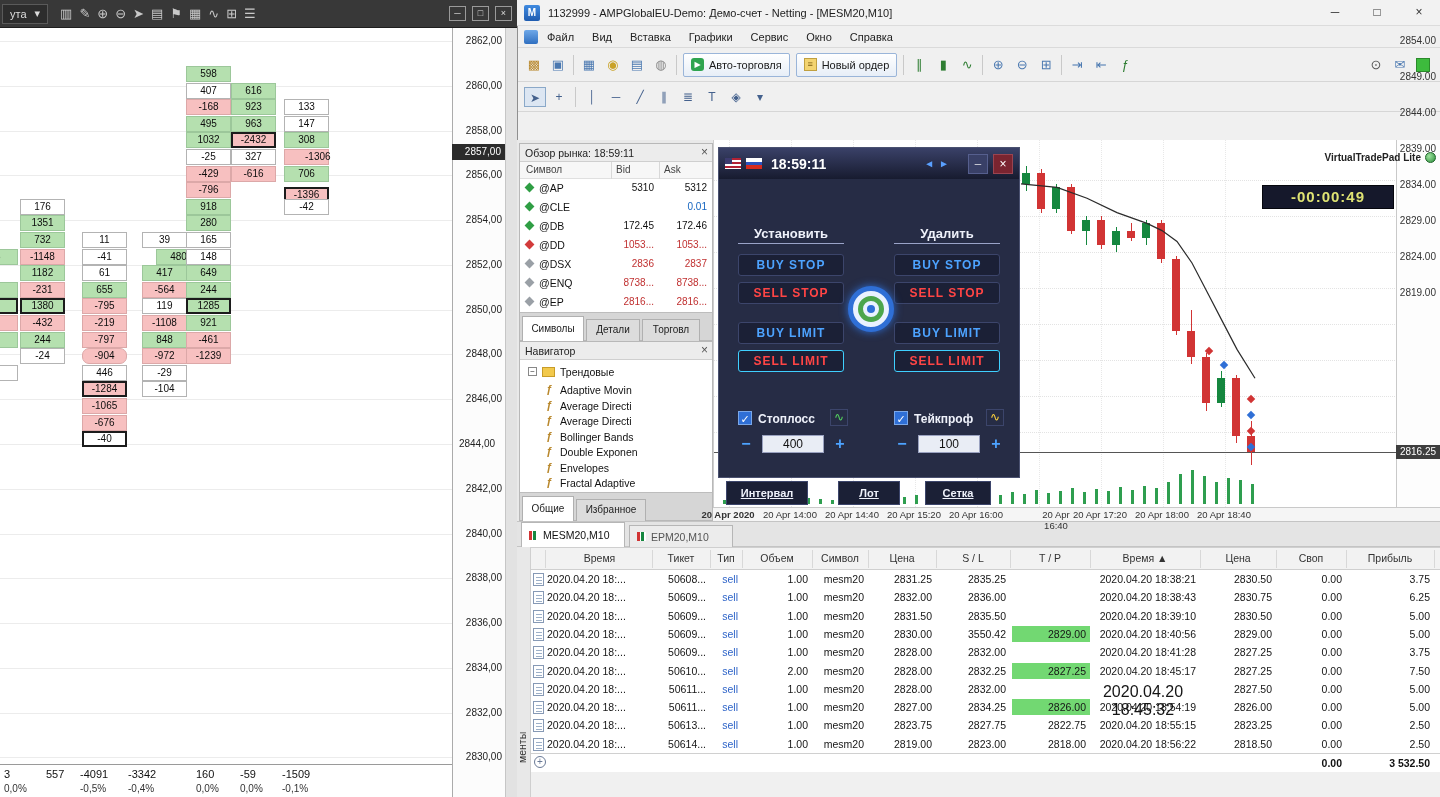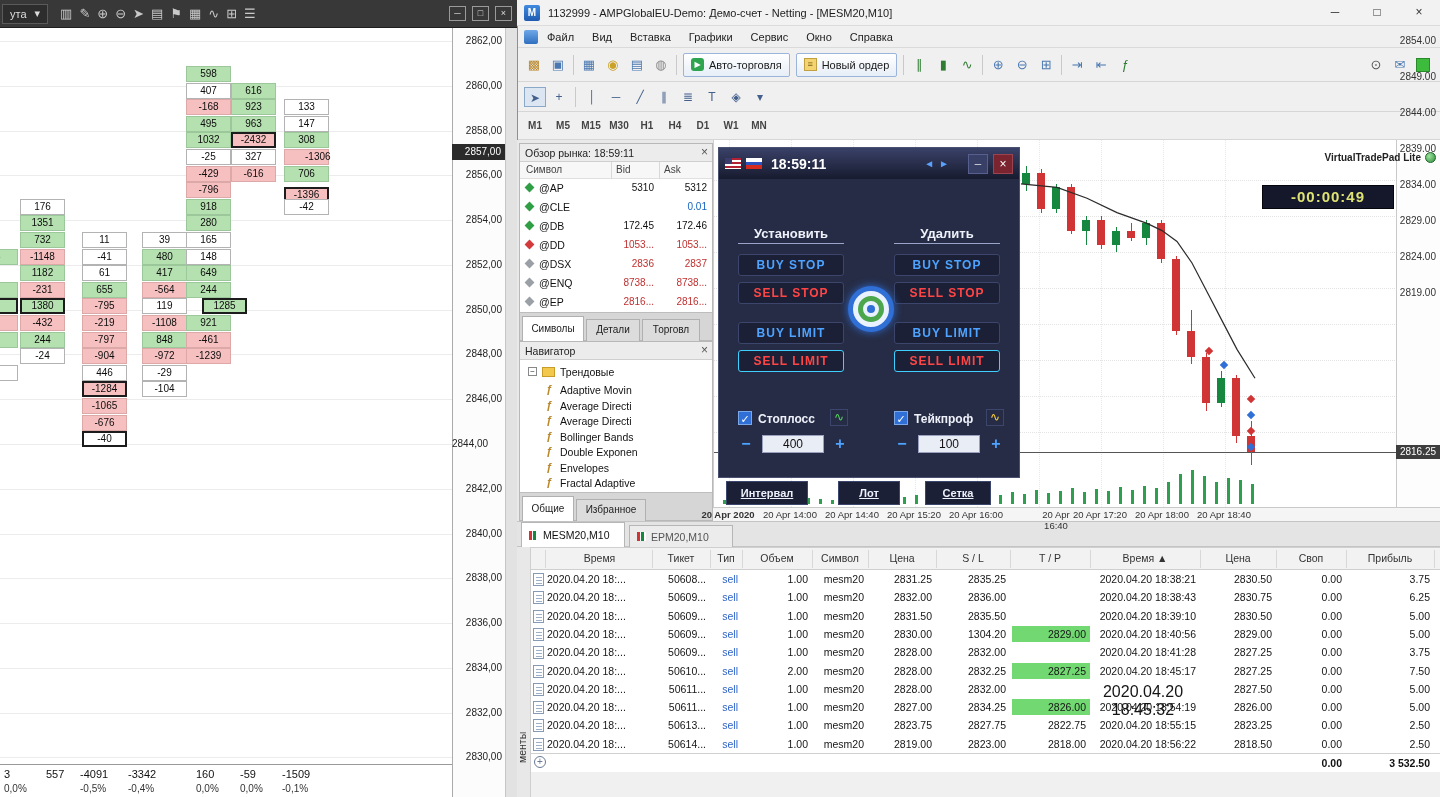--- a/index.html
+++ b/index.html
@@ -96,21 +96,21 @@
     <div style="position: absolute; left: 452px; top: 214.12px; width: 50px; text-align: right; font-size: 10px; color: rgb(34, 34, 34);">2854,00</div>
     <div style="position: absolute; left: 0px; top: 264.9px; width: 452px; height: 1px; background: rgb(236, 236, 236);"></div>
     <div style="position: absolute; left: 452px; top: 258.9px; width: 50px; text-align: right; font-size: 10px; color: rgb(34, 34, 34);">2852,00</div>
     <div style="position: absolute; left: 0px; top: 309.68px; width: 452px; height: 1px; background: rgb(236, 236, 236);"></div>
     <div style="position: absolute; left: 452px; top: 303.68px; width: 50px; text-align: right; font-size: 10px; color: rgb(34, 34, 34);">2850,00</div>
     <div style="position: absolute; left: 0px; top: 354.46px; width: 452px; height: 1px; background: rgb(236, 236, 236);"></div>
     <div style="position: absolute; left: 452px; top: 348.46px; width: 50px; text-align: right; font-size: 10px; color: rgb(34, 34, 34);">2848,00</div>
     <div style="position: absolute; left: 0px; top: 399.24px; width: 452px; height: 1px; background: rgb(236, 236, 236);"></div>
     <div style="position: absolute; left: 452px; top: 393.24px; width: 50px; text-align: right; font-size: 10px; color: rgb(34, 34, 34);">2846,00</div>
     <div style="position: absolute; left: 0px; top: 444.02px; width: 452px; height: 1px; background: rgb(236, 236, 236);"></div>
-    <div style="position: absolute; left: 452px; top: 438.02px; width: 50px; text-align: left; font-size: 10px; color: rgb(34, 34, 34);">2844,00</div>
+    <div style="position: absolute; left: 452px; top: 438.02px; width: 50px; text-align: center; font-size: 10px; color: rgb(34, 34, 34);">2844,00</div>
     <div style="position: absolute; left: 0px; top: 488.8px; width: 452px; height: 1px; background: rgb(236, 236, 236);"></div>
     <div style="position: absolute; left: 452px; top: 482.8px; width: 50px; text-align: right; font-size: 10px; color: rgb(34, 34, 34);">2842,00</div>
     <div style="position: absolute; left: 0px; top: 533.58px; width: 452px; height: 1px; background: rgb(236, 236, 236);"></div>
     <div style="position: absolute; left: 452px; top: 527.58px; width: 50px; text-align: right; font-size: 10px; color: rgb(34, 34, 34);">2840,00</div>
     <div style="position: absolute; left: 0px; top: 578.36px; width: 452px; height: 1px; background: rgb(236, 236, 236);"></div>
     <div style="position: absolute; left: 452px; top: 572.36px; width: 50px; text-align: right; font-size: 10px; color: rgb(34, 34, 34);">2838,00</div>
     <div style="position: absolute; left: 0px; top: 623.14px; width: 452px; height: 1px; background: rgb(236, 236, 236);"></div>
     <div style="position: absolute; left: 452px; top: 617.14px; width: 50px; text-align: right; font-size: 10px; color: rgb(34, 34, 34);">2836,00</div>
     <div style="position: absolute; left: 0px; top: 667.92px; width: 452px; height: 1px; background: rgb(236, 236, 236);"></div>
     <div style="position: absolute; left: 452px; top: 661.92px; width: 50px; text-align: right; font-size: 10px; color: rgb(34, 34, 34);">2834,00</div>
@@ -142,44 +142,44 @@
     <div class="cell g" style="left: 186px; top: 198.8px;">918</div>
     <div class="cell w" style="left: 284px; top: 198.8px;">-42</div>
     <div class="cell g" style="left: 20px; top: 215.4px;">1351</div>
     <div class="cell g" style="left: 186px; top: 215.4px;">280</div>
     <div class="cell g" style="left: 20px; top: 232px;">732</div>
     <div class="cell w" style="left: 82px; top: 232px;">11</div>
     <div class="cell w" style="left: 142px; top: 232px;">39</div>
     <div class="cell w" style="left: 186px; top: 232px;">165</div>
     <div class="cell r" style="left: 20px; top: 248.6px;">-1148</div>
     <div class="cell w" style="left: 82px; top: 248.6px;">-41</div>
-    <div class="cell g" style="left: 142px; top: 248.6px; text-align: center;">480</div>
+    <div class="cell g" style="left: 156px; top: 248.6px; text-align: center;">480</div>
     <div class="cell w" style="left: 186px; top: 248.6px;">148</div>
     <div class="cell g" style="left: 20px; top: 265.2px;">1182</div>
     <div class="cell w" style="left: 82px; top: 265.2px;">61</div>
     <div class="cell g" style="left: 142px; top: 265.2px;">417</div>
     <div class="cell g" style="left: 186px; top: 265.2px;">649</div>
     <div class="cell r" style="left: 20px; top: 281.8px;">-231</div>
     <div class="cell g" style="left: 82px; top: 281.8px;">655</div>
     <div class="cell r" style="left: 142px; top: 281.8px;">-564</div>
     <div class="cell g" style="left: 186px; top: 281.8px;">244</div>
     <div class="cell g bd" style="left: 20px; top: 298.4px;">1380</div>
     <div class="cell r" style="left: 82px; top: 298.4px;">-795</div>
     <div class="cell w" style="left: 142px; top: 298.4px;">119</div>
-    <div class="cell g bd" style="left: 202px; top: 298.4px;">1285</div>
+    <div class="cell g bd" style="left: 186px; top: 298.4px;">1285</div>
     <div class="cell r" style="left: 20px; top: 315px;">-432</div>
     <div class="cell r" style="left: 82px; top: 315px;">-219</div>
     <div class="cell r" style="left: 142px; top: 315px;">-1108</div>
     <div class="cell g" style="left: 186px; top: 315px;">921</div>
     <div class="cell g" style="left: 20px; top: 331.6px;">244</div>
     <div class="cell r" style="left: 82px; top: 331.6px;">-797</div>
     <div class="cell g" style="left: 142px; top: 331.6px;">848</div>
     <div class="cell r" style="left: 186px; top: 331.6px;">-461</div>
     <div class="cell w" style="left: 20px; top: 348.2px;">-24</div>
-    <div class="cell r" style="left: 82px; top: 348.2px;">-904</div>
+    <div class="cell r" style="left: 82px; top: 348.2px; border-radius: 7px;">-904</div>
     <div class="cell r" style="left: 142px; top: 348.2px;">-972</div>
     <div class="cell r" style="left: 186px; top: 348.2px;">-1239</div>
     <div class="cell w" style="left: 82px; top: 364.8px;">446</div>
     <div class="cell w" style="left: 142px; top: 364.8px;">-29</div>
     <div class="cell r bd" style="left: 82px; top: 381.4px;">-1284</div>
     <div class="cell w" style="left: 142px; top: 381.4px;">-104</div>
     <div class="cell r" style="left: 82px; top: 398px;">-1065</div>
     <div class="cell r" style="left: 82px; top: 414.6px;">-676</div>
     <div class="cell w bd" style="left: 82px; top: 431.2px;">-40</div>
     <div class="cell g" style="left: -28px; top: 248.6px; width: 46px;">08</div>
@@ -252,31 +252,20 @@
       <span class="tbi2" style="color: rgb(68, 97, 141);">+</span>
       <span class="tb-sep"></span>
       <span class="tbi2" style="color: rgb(68, 97, 141);">│</span>
       <span class="tbi2" style="color: rgb(68, 97, 141);">─</span>
       <span class="tbi2" style="color: rgb(68, 97, 141);">╱</span>
       <span class="tbi2" style="color: rgb(68, 97, 141);">∥</span>
       <span class="tbi2" style="color: rgb(68, 97, 141);">≣</span>
       <span class="tbi2" style="color: rgb(68, 97, 141);">T</span>
       <span class="tbi2" style="color: rgb(68, 97, 141);">◈</span>
       <span class="tbi2" style="color: rgb(68, 97, 141);">▾</span>
-    </div>
-    <div style="position: absolute; left: 518px; top: 112px; width: 922px; height: 28px; display: flex; align-items: center; padding-left: 4px; gap: 2px; border-bottom: 1px solid rgb(214, 214, 214); background: rgb(240, 240, 240);">
-      <span style="min-width: 26px; height: 18px; line-height: 18px; text-align: center; font-size: 10px; font-weight: bold; color: rgb(68, 68, 68);">M1</span>
-      <span style="min-width: 26px; height: 18px; line-height: 18px; text-align: center; font-size: 10px; font-weight: bold; color: rgb(68, 68, 68);">M5</span>
-      <span style="min-width: 26px; height: 18px; line-height: 18px; text-align: center; font-size: 10px; font-weight: bold; color: rgb(68, 68, 68);">M15</span>
-      <span style="min-width: 26px; height: 18px; line-height: 18px; text-align: center; font-size: 10px; font-weight: bold; color: rgb(68, 68, 68);">M30</span>
-      <span style="min-width: 26px; height: 18px; line-height: 18px; text-align: center; font-size: 10px; font-weight: bold; color: rgb(68, 68, 68);">H1</span>
-      <span style="min-width: 26px; height: 18px; line-height: 18px; text-align: center; font-size: 10px; font-weight: bold; color: rgb(68, 68, 68);">H4</span>
-      <span style="min-width: 26px; height: 18px; line-height: 18px; text-align: center; font-size: 10px; font-weight: bold; color: rgb(68, 68, 68);">D1</span>
-      <span style="min-width: 26px; height: 18px; line-height: 18px; text-align: center; font-size: 10px; font-weight: bold; color: rgb(68, 68, 68);">W1</span>
-      <span style="min-width: 26px; height: 18px; line-height: 18px; text-align: center; font-size: 10px; font-weight: bold; color: rgb(68, 68, 68);">MN</span>
     </div>
     <div style="position: absolute; left: 517px; top: 140px; width: 196px; height: 407px; background: rgb(233, 233, 233);"></div>
     <div style="position: absolute; left: 519px; top: 143px; width: 194px; height: 198px; background: rgb(255, 255, 255); border: 1px solid rgb(184, 184, 184);">
       <div style="position: absolute; left: 0px; top: 0px; width: 192px; height: 18px; background: rgb(236, 236, 236); border-bottom: 1px solid rgb(207, 207, 207);">
         <span style="position: absolute; left: 5px; top: 3px; font-size: 10.5px; color: rgb(34, 34, 34);">Обзор рынка: 18:59:11</span>
         <span style="position: absolute; right: 4px; top: 1px; font-size: 12px; color: rgb(85, 85, 85);">×</span>
       </div>
       <div style="position: absolute; left: 0px; top: 18px; width: 192px; height: 17px; background: rgb(247, 247, 247); border-bottom: 1px solid rgb(224, 224, 224);">
         <span style="position: absolute; left: 6px; top: 2px; font-size: 10px; color: rgb(68, 68, 68);">Символ</span>
         <span style="position: absolute; left: 96px; top: 2px; font-size: 10px; color: rgb(68, 68, 68);">Bid</span>
@@ -633,21 +622,21 @@
     <div style="position: absolute; left: 531px; top: 624.9px; width: 909px; height: 18.3px; z-index: 21;"></div>
     <div style="position: absolute; left: 533px; top: 627.9px; width: 11px; height: 13px; background: rgb(255, 255, 255); border: 1px solid rgb(134, 153, 181); z-index: 22;">
       <div style="position: absolute; left: 2px; top: 3px; width: 6px; height: 7px; background: repeating-linear-gradient(rgb(157, 176, 200) 0px, rgb(157, 176, 200) 1px, transparent 1px, transparent 3px);"></div>
     </div>
     <span style="position: absolute; top: 627.9px; font-size: 10.5px; color: rgb(21, 21, 21); z-index: 23; left: 547px;">2020.04.20 18:...</span>
     <span style="position: absolute; top: 627.9px; font-size: 10.5px; color: rgb(21, 21, 21); z-index: 23; left: 652px; width: 54px; text-align: right;">50609...</span>
     <span style="position: absolute; top: 627.9px; font-size: 10.5px; color: rgb(46, 100, 200); z-index: 23; left: 710px; width: 28px; text-align: right;">sell</span>
     <span style="position: absolute; top: 627.9px; font-size: 10.5px; color: rgb(21, 21, 21); z-index: 23; left: 742px; width: 66px; text-align: right;">1.00</span>
     <span style="position: absolute; top: 627.9px; font-size: 10.5px; color: rgb(21, 21, 21); z-index: 23; left: 812px; width: 52px; text-align: right;">mesm20</span>
     <span style="position: absolute; top: 627.9px; font-size: 10.5px; color: rgb(21, 21, 21); z-index: 23; left: 868px; width: 64px; text-align: right;">2830.00</span>
-    <span style="position: absolute; top: 627.9px; font-size: 10.5px; color: rgb(21, 21, 21); z-index: 23; left: 936px; width: 70px; text-align: right;">1304.20</span>
+    <span style="position: absolute; top: 627.9px; font-size: 10.5px; color: rgb(21, 21, 21); z-index: 23; left: 936px; width: 70px; text-align: right;">3550.42</span>
     <div style="position: absolute; left: 1012px; top: 625.9px; width: 78px; height: 16px; background: rgb(114, 216, 114); z-index: 22;"></div>
     <span style="position: absolute; top: 627.9px; font-size: 10.5px; color: rgb(21, 21, 21); z-index: 23; left: 1010px; width: 76px; text-align: right;">2829.00</span>
     <span style="position: absolute; top: 627.9px; font-size: 10.5px; color: rgb(21, 21, 21); z-index: 23; left: 1090px; width: 106px; text-align: right;">2020.04.20 18:40:56</span>
     <span style="position: absolute; top: 627.9px; font-size: 10.5px; color: rgb(21, 21, 21); z-index: 23; left: 1200px; width: 72px; text-align: right;">2829.00</span>
     <span style="position: absolute; top: 627.9px; font-size: 10.5px; color: rgb(21, 21, 21); z-index: 23; left: 1276px; width: 66px; text-align: right;">0.00</span>
     <span style="position: absolute; top: 627.9px; font-size: 10.5px; color: rgb(21, 21, 21); z-index: 23; left: 1346px; width: 84px; text-align: right;">5.00</span>
     <div style="position: absolute; left: 531px; top: 643.2px; width: 909px; height: 18.3px; z-index: 21;"></div>
     <div style="position: absolute; left: 533px; top: 646.2px; width: 11px; height: 13px; background: rgb(255, 255, 255); border: 1px solid rgb(134, 153, 181); z-index: 22;">
       <div style="position: absolute; left: 2px; top: 3px; width: 6px; height: 7px; background: repeating-linear-gradient(rgb(157, 176, 200) 0px, rgb(157, 176, 200) 1px, transparent 1px, transparent 3px);"></div>
     </div>

